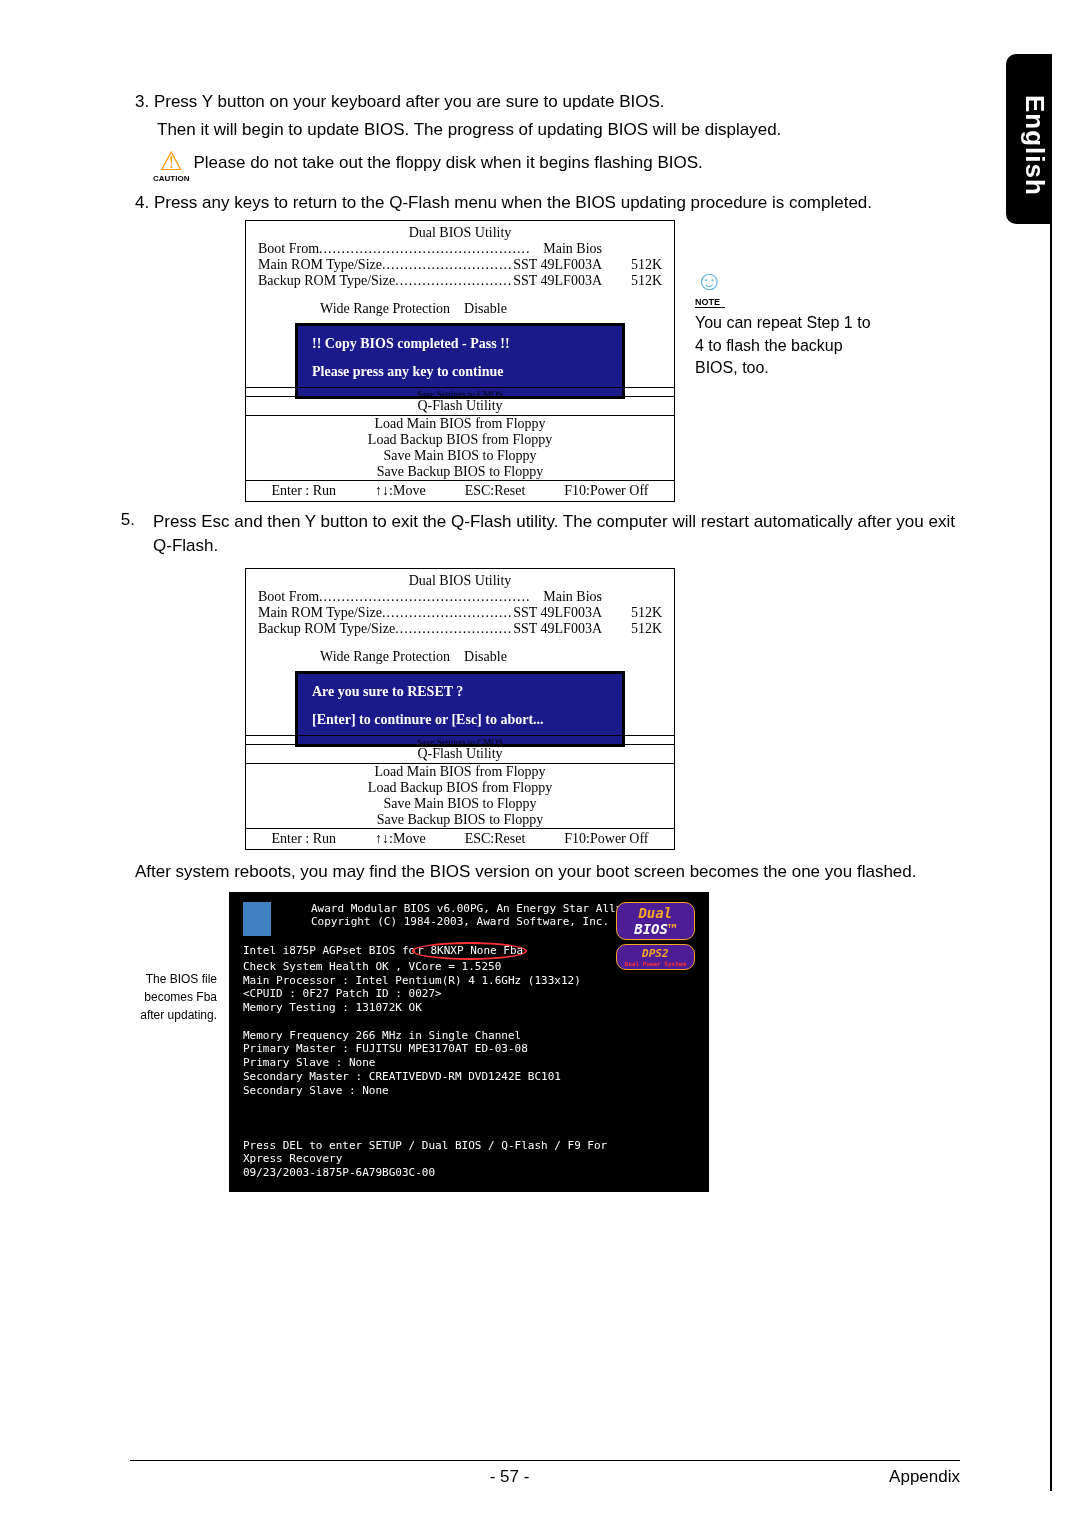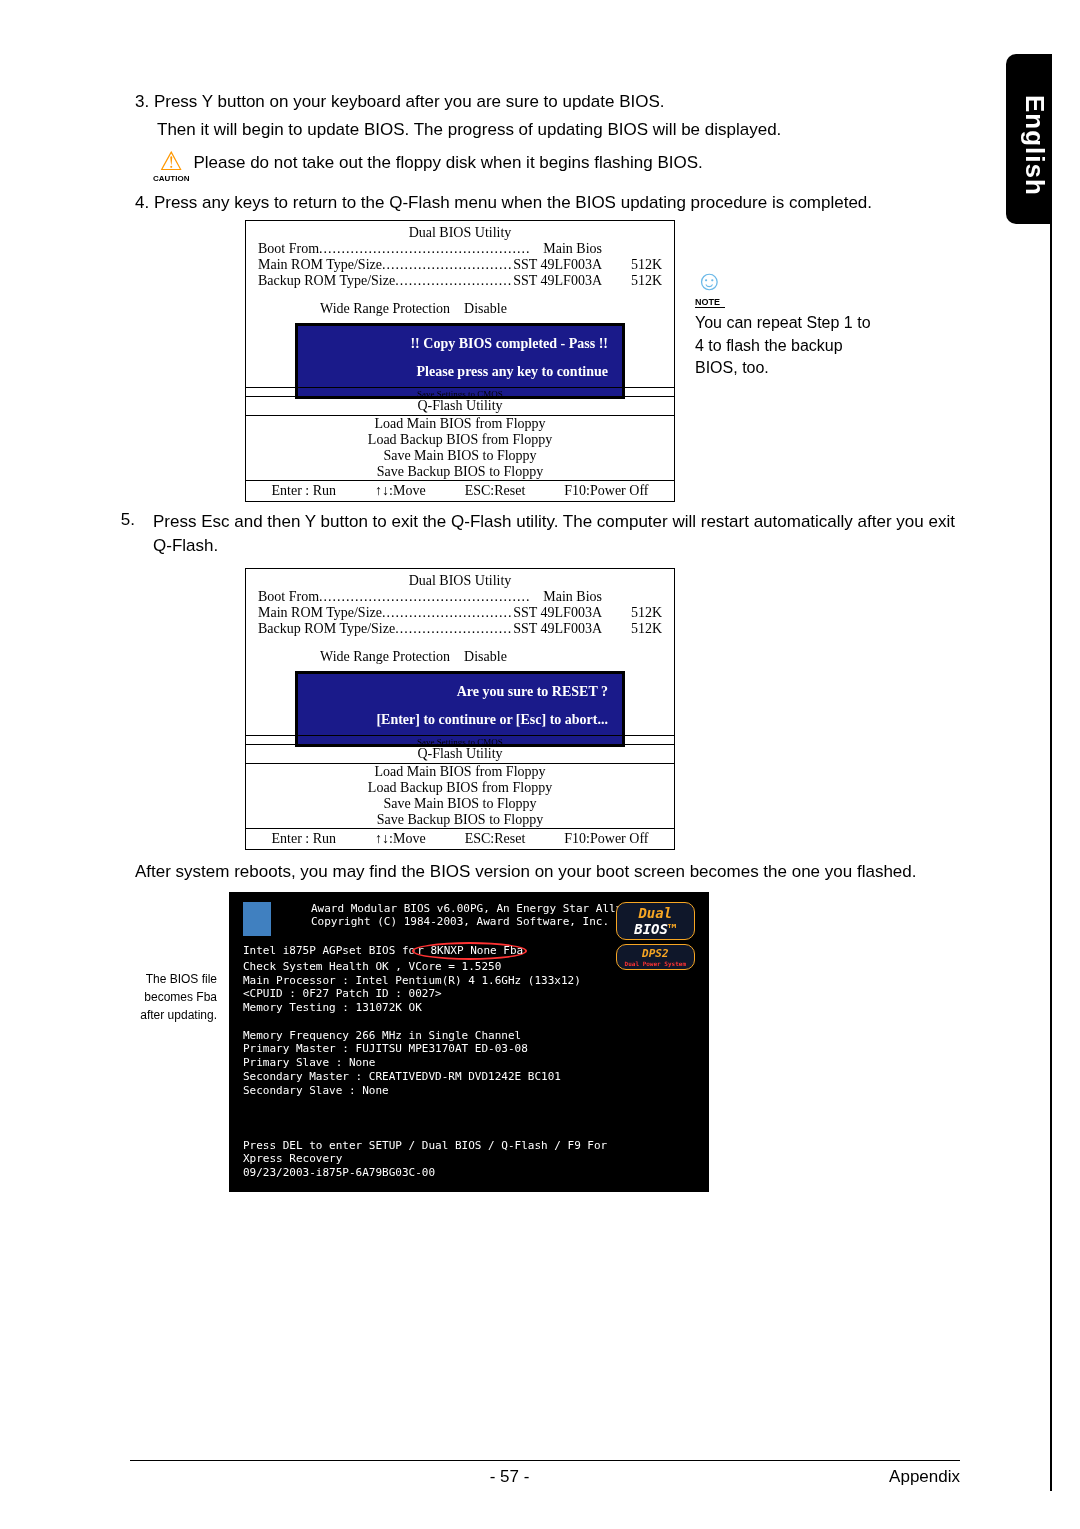--- a/index.html
+++ b/index.html
@@ -58,21 +58,21 @@
     .bios-title { text-align: center; }
     .info-row { display: flex; }
     .info-row .dots { flex: 1; overflow: hidden; white-space: nowrap; letter-spacing: 1px; }
     .info-row .sz { width: 60px; text-align: right; }
     .wrp { margin: 12px 0 6px; text-align: left; padding-left: 62px; }
     .msg-overlay {
       margin: 0 auto 0;
       border: 3px solid #000;
       background: #1a1a8a;
       color: #fff;
-      text-align: right;
+      text-align: left;
       font-weight: bold;
       padding: 10px 14px 16px;
       width: 330px;
     }
     .msg-overlay .l1 { margin-bottom: 12px; }
     .util-hdr { border-top: 1.5px solid #000; border-bottom: 1px solid #000; text-align: center; padding: 1px 0; margin-top: -12px; font-size: 9px; overflow:hidden; height:10px; }
     .util-title { border-bottom: 1.5px solid #000; text-align: center; padding: 1px 0; }
     .util-item { text-align: center; }
     .keybar { border-top: 1.5px solid #000; display: flex; justify-content: space-around; padding: 2px 6px; }
     .note-block { position: absolute; left: 560px; width: 180px; font-size: 16px; }
@@ -86,21 +86,21 @@
     .boot-screen {
       width: 480px; height: 300px;
       background: #000; color: #fff;
       font-family: monospace; font-size: 11px;
       padding: 10px 14px;
       position: relative;
     }
     .boot-screen .hdr { display: flex; gap: 32px; }
     .boot-screen .award-icon { width: 28px; height: 34px; background: #4080c0; margin-right: 8px; }
     .boot-screen .logos { position: absolute; right: 14px; top: 10px; }
-    .logo-pill { background: #0f172a; border-radius: 10px; padding: 2px 8px; margin-bottom: 4px; font-style: italic; font-weight: bold; display:block; text-align:center; }
+    .logo-pill { background: #4c1d95; border-radius: 10px; padding: 2px 8px; margin-bottom: 4px; font-style: italic; font-weight: bold; display:block; text-align:center; }
     .logo-dual { color: #f7a623; border: 1px solid #f7a623; font-size: 14px; }
     .logo-dual .b { color: #fff; }
     .logo-dps { color: #f7a623; border: 1px solid #f7a623; display:flex; flex-direction:column; }
     .logo-dps .sub { font-size: 6px; color: #f33; font-style: normal; }
     .boot-lines { margin-top: 6px; line-height: 1.25; }
     .fba-circ { border: 2px solid #f33; border-radius: 50%; display: inline-block; width: 115px; height: 18px; margin-left:-3px; padding-left:3px; }
     .page-footer {
       position: absolute;
       bottom: 42px; left: 130px; right: 120px;
       border-top: 1.5px solid #000;

